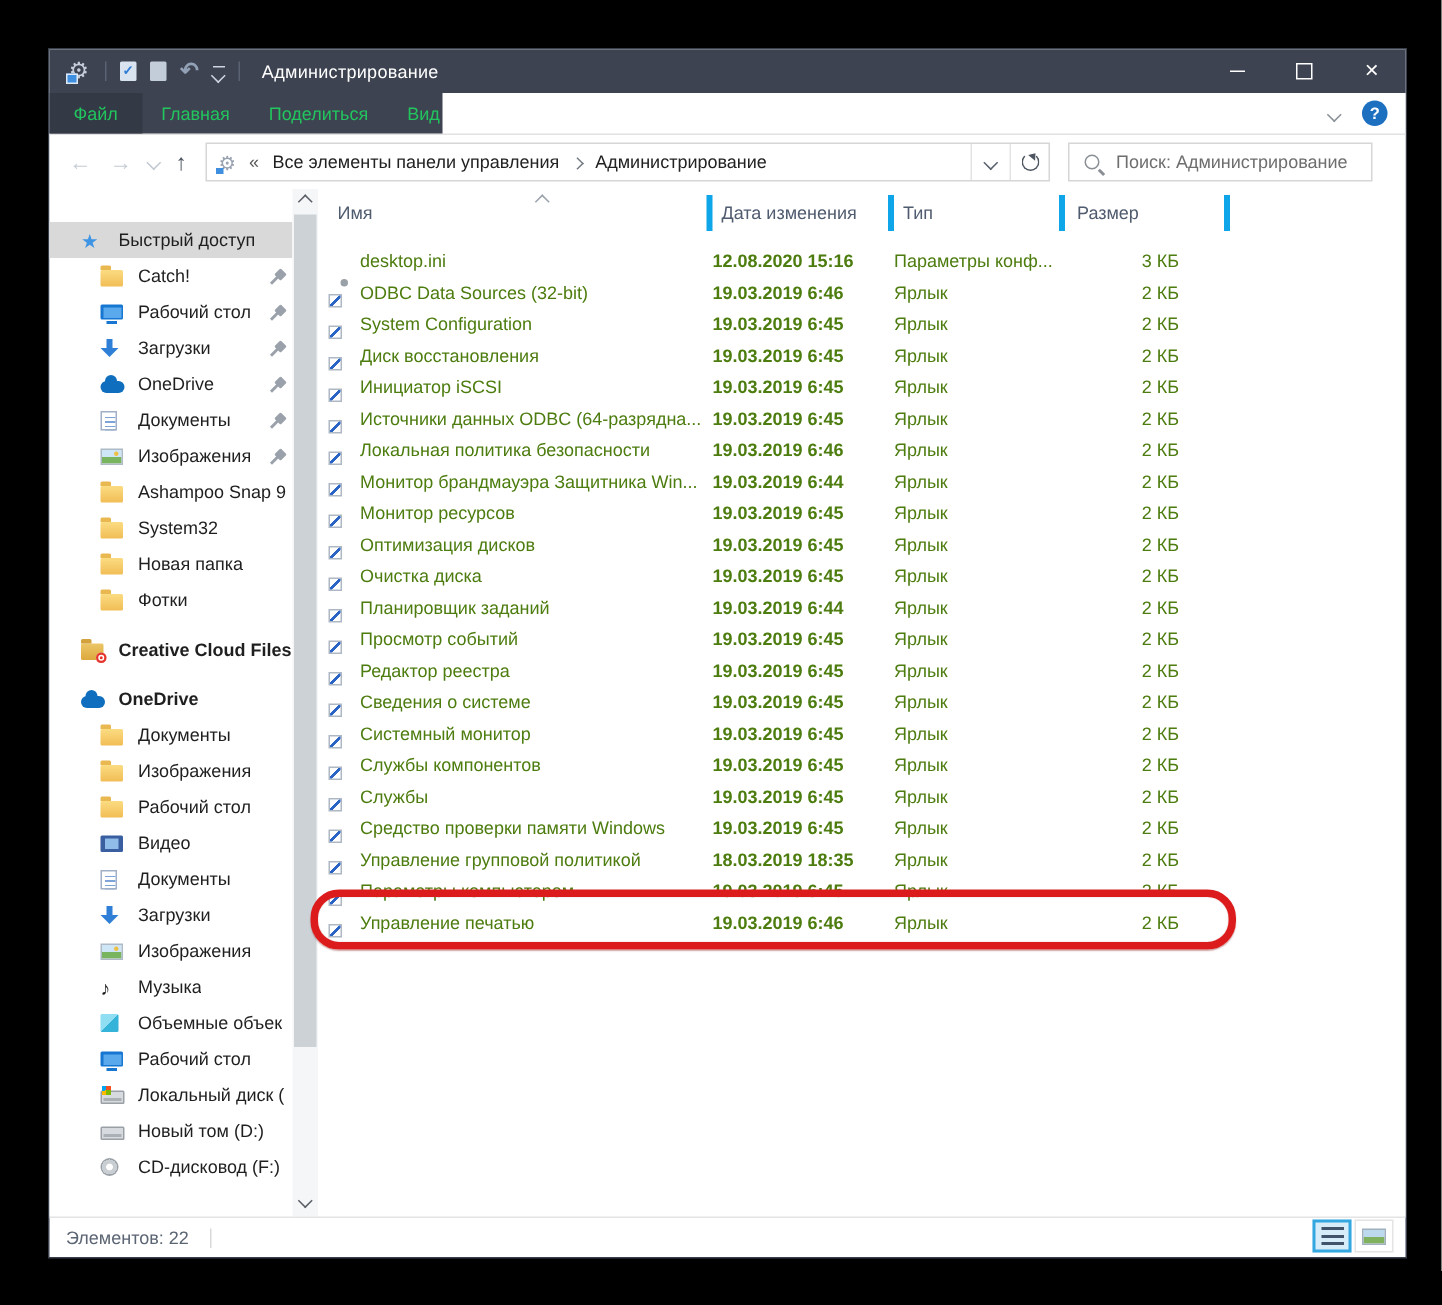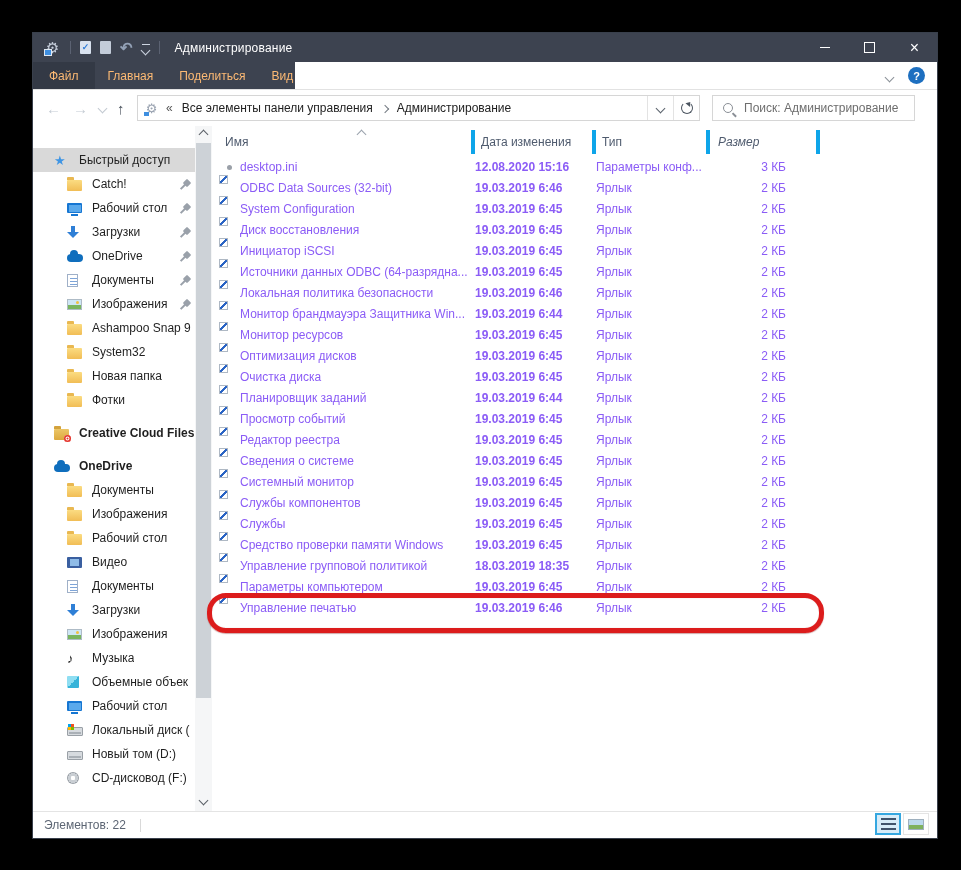--- a/index.html
+++ b/index.html
@@ -23,21 +23,21 @@
   .tb-title{font-size:12px;margin-left:6px;letter-spacing:.2px;}
   .tb-right{margin-left:auto;display:flex;height:100%;}
   .capbtn{width:45px;height:100%;display:flex;align-items:center;justify-content:center;color:#fff;}
   .cap-min i{display:block;width:10px;height:1px;background:#fff;}
   .cap-max i{display:block;width:9px;height:9px;border:1px solid #fff;}
   .cap-close{font-size:16px;line-height:16px;}
 
   
   .tabrow{height:27px;background:#fff;border-bottom:1px solid #e2e2e2;display:flex;align-items:stretch;position:relative;flex:none;}
   .tabs-dark{width:262px;background:#3d4350;display:flex;align-items:stretch;}
-  .tab{display:flex;align-items:center;padding:0 13px;color:#fdba74;font-size:12px;}
+  .tab{display:flex;align-items:center;padding:0 13px;color:#22c55e;font-size:12px;}
   .tab-file{background:#333945;padding:0 16px;}
   .ribbon-right{position:absolute;right:12px;top:0;height:100%;display:flex;align-items:center;gap:15px;}
   .rib-chev{color:#8a9097;}
   .help{width:17px;height:17px;border-radius:50%;background:#1d6fc0;color:#fff;font-size:11px;font-weight:bold;display:flex;align-items:center;justify-content:center;}
 
   
   .addressrow{height:36px;background:#fff;position:relative;flex:none;}
   .nav{position:absolute;top:0;height:100%;display:flex;align-items:center;font-size:15px;}
   .nav-back{left:13px;color:#c5ccd4;}
   .nav-fwd{left:40px;color:#c5ccd4;}
@@ -108,24 +108,24 @@
   .sb-down{position:absolute;bottom:7px;left:5px;}
   .sb-thumb{position:absolute;left:1px;top:17px;width:15px;height:555px;background:#cdd2d7;}
 
   
   .filearea{flex:1;position:relative;min-width:0;}
   .lheader{position:absolute;left:0;top:4px;right:0;height:24px;display:flex;font-size:12px;color:#4f5b6e;}
   .hcell{display:flex;align-items:center;box-sizing:border-box;border-right:4px solid #0ea5e9;padding-left:6px;position:relative;}
   .h-name{width:263px;padding-left:13px;}
   .h-date{width:121px;}
   .h-type{width:114px;}
-  .h-size{width:110px;justify-content:flex-start;padding-left:8px;font-style:italic;}
+  .h-size{width:110px;justify-content:flex-start;padding-left:8px;}
   .sort-up{position:absolute;left:146px;top:1px;color:#9aa2ac;}
   .rows{position:absolute;left:0;top:34px;right:0;}
-  .frow{height:21px;display:flex;align-items:flex-start;font-size:12px;color:#8b5cf6;}
+  .frow{height:21px;display:flex;align-items:flex-end;font-size:12px;color:#4d7c0f;}
   .c-ico{width:18px;flex:none;margin-left:10px;}
   .c-name{width:235px;white-space:nowrap;overflow:hidden;}
   .c-date{width:121px;font-weight:bold;}
   .c-type{width:114px;}
   .c-size{width:76px;text-align:right;}
   .ficon{position:relative;width:14px;height:14px;border-radius:2px;background:linear-gradient(180deg,#bad3ec,#6f9fd0);box-shadow:inset 0 0 0 1px #89a9cc;}
   .ficon.ini{background:#f3f4f6;box-shadow:inset 0 0 0 1px #b9bec5;}
   .ficon.ini::before{content:"";position:absolute;left:4.5px;top:4.5px;width:5px;height:5px;border-radius:50%;background:#9aa0a8;}
   .badge{position:absolute;left:-2px;bottom:-2px;width:7px;height:7px;background:#fff;box-shadow:0 0 0 1px #aeb8c4;}
   .badge::before{content:"";position:absolute;inset:0;background:linear-gradient(135deg,transparent 42%,#2a64c5 42% 60%,transparent 60%);}

